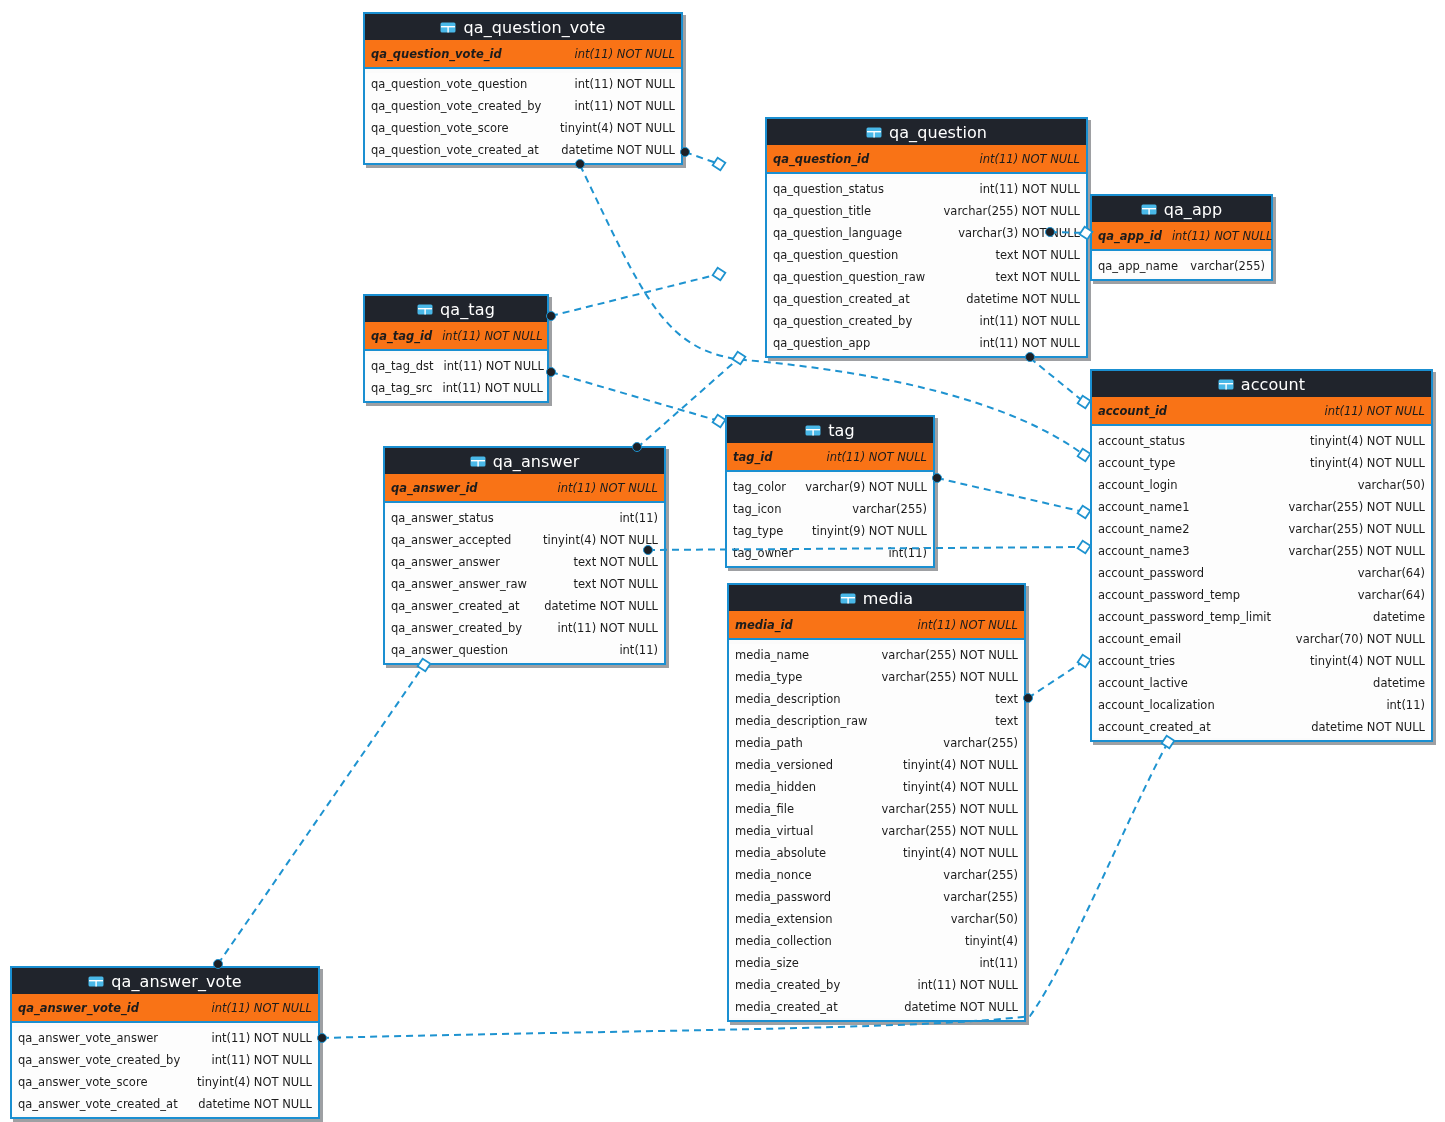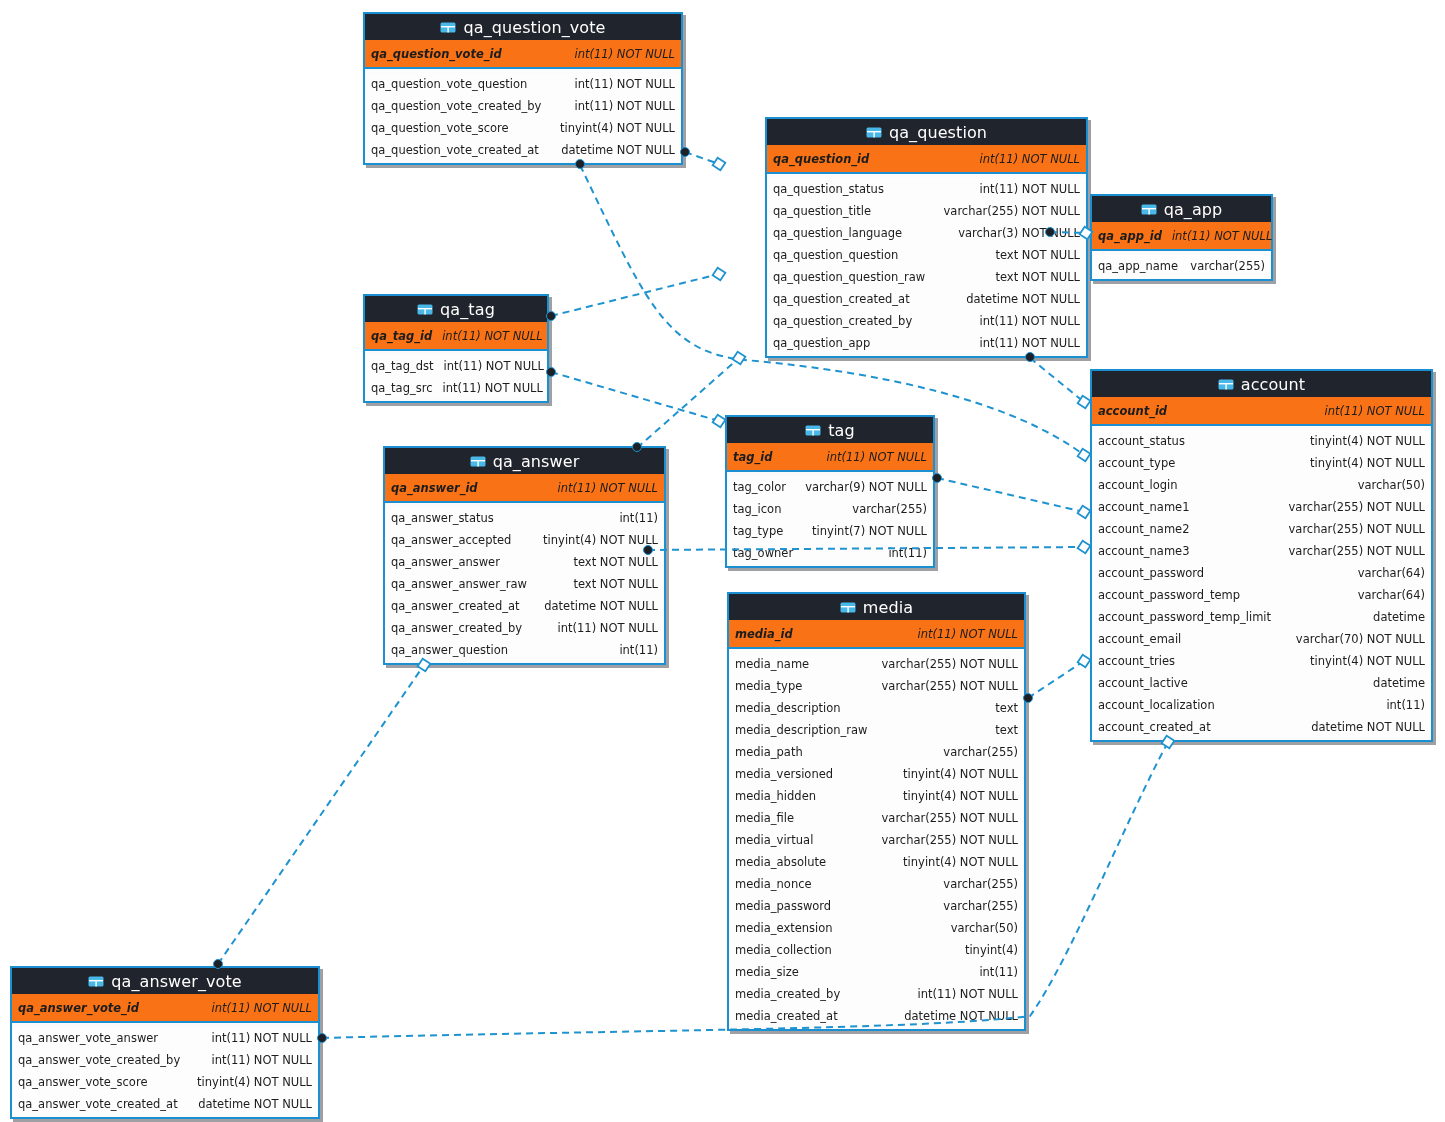--- a/index.html
+++ b/index.html
@@ -212,21 +212,21 @@
         <div class="row">
           <span class="cname">tag_color</span>
           <span class="ctype">varchar(9) NOT NULL</span>
         </div>
         <div class="row">
           <span class="cname">tag_icon</span>
           <span class="ctype">varchar(255)</span>
         </div>
         <div class="row">
           <span class="cname">tag_type</span>
-          <span class="ctype">tinyint(7) NOT NULL</span>
+          <span class="ctype">tinyint(9) NOT NULL</span>
         </div>
         <div class="row">
           <span class="cname">tag_owner</span>
           <span class="ctype">int(11)</span>
         </div>
       </div>
     </div>
     <div class="tbl" style="left: 363px; top: 446px; width: 279px; margin-left: 20px;">
       <div class="tbl-h">
         <span class="ticon">
@@ -266,21 +266,21 @@
         <div class="row">
           <span class="cname">qa_answer_created_by</span>
           <span class="ctype">int(11) NOT NULL</span>
         </div>
         <div class="row">
           <span class="cname">qa_answer_question</span>
           <span class="ctype">int(11)</span>
         </div>
       </div>
     </div>
-    <div class="tbl" style="left: 727px; top: 583px; width: 295px; margin-top: 9px;">
+    <div class="tbl" style="left: 727px; top: 583px; width: 295px;">
       <div class="tbl-h">
         <span class="ticon">
           <svg width="16" height="11" viewBox="0 0 16 11">
             <rect x="0.5" y="0.5" width="15" height="10" rx="1.5" fill="#49b8e8"></rect>
             <rect x="1" y="4" width="14" height="1.4" fill="#ffffff"></rect>
             <rect x="7.4" y="4" width="1.4" height="6.5" fill="#ffffff"></rect>
           </svg>
         </span>
         <span>media</span>
       </div>

